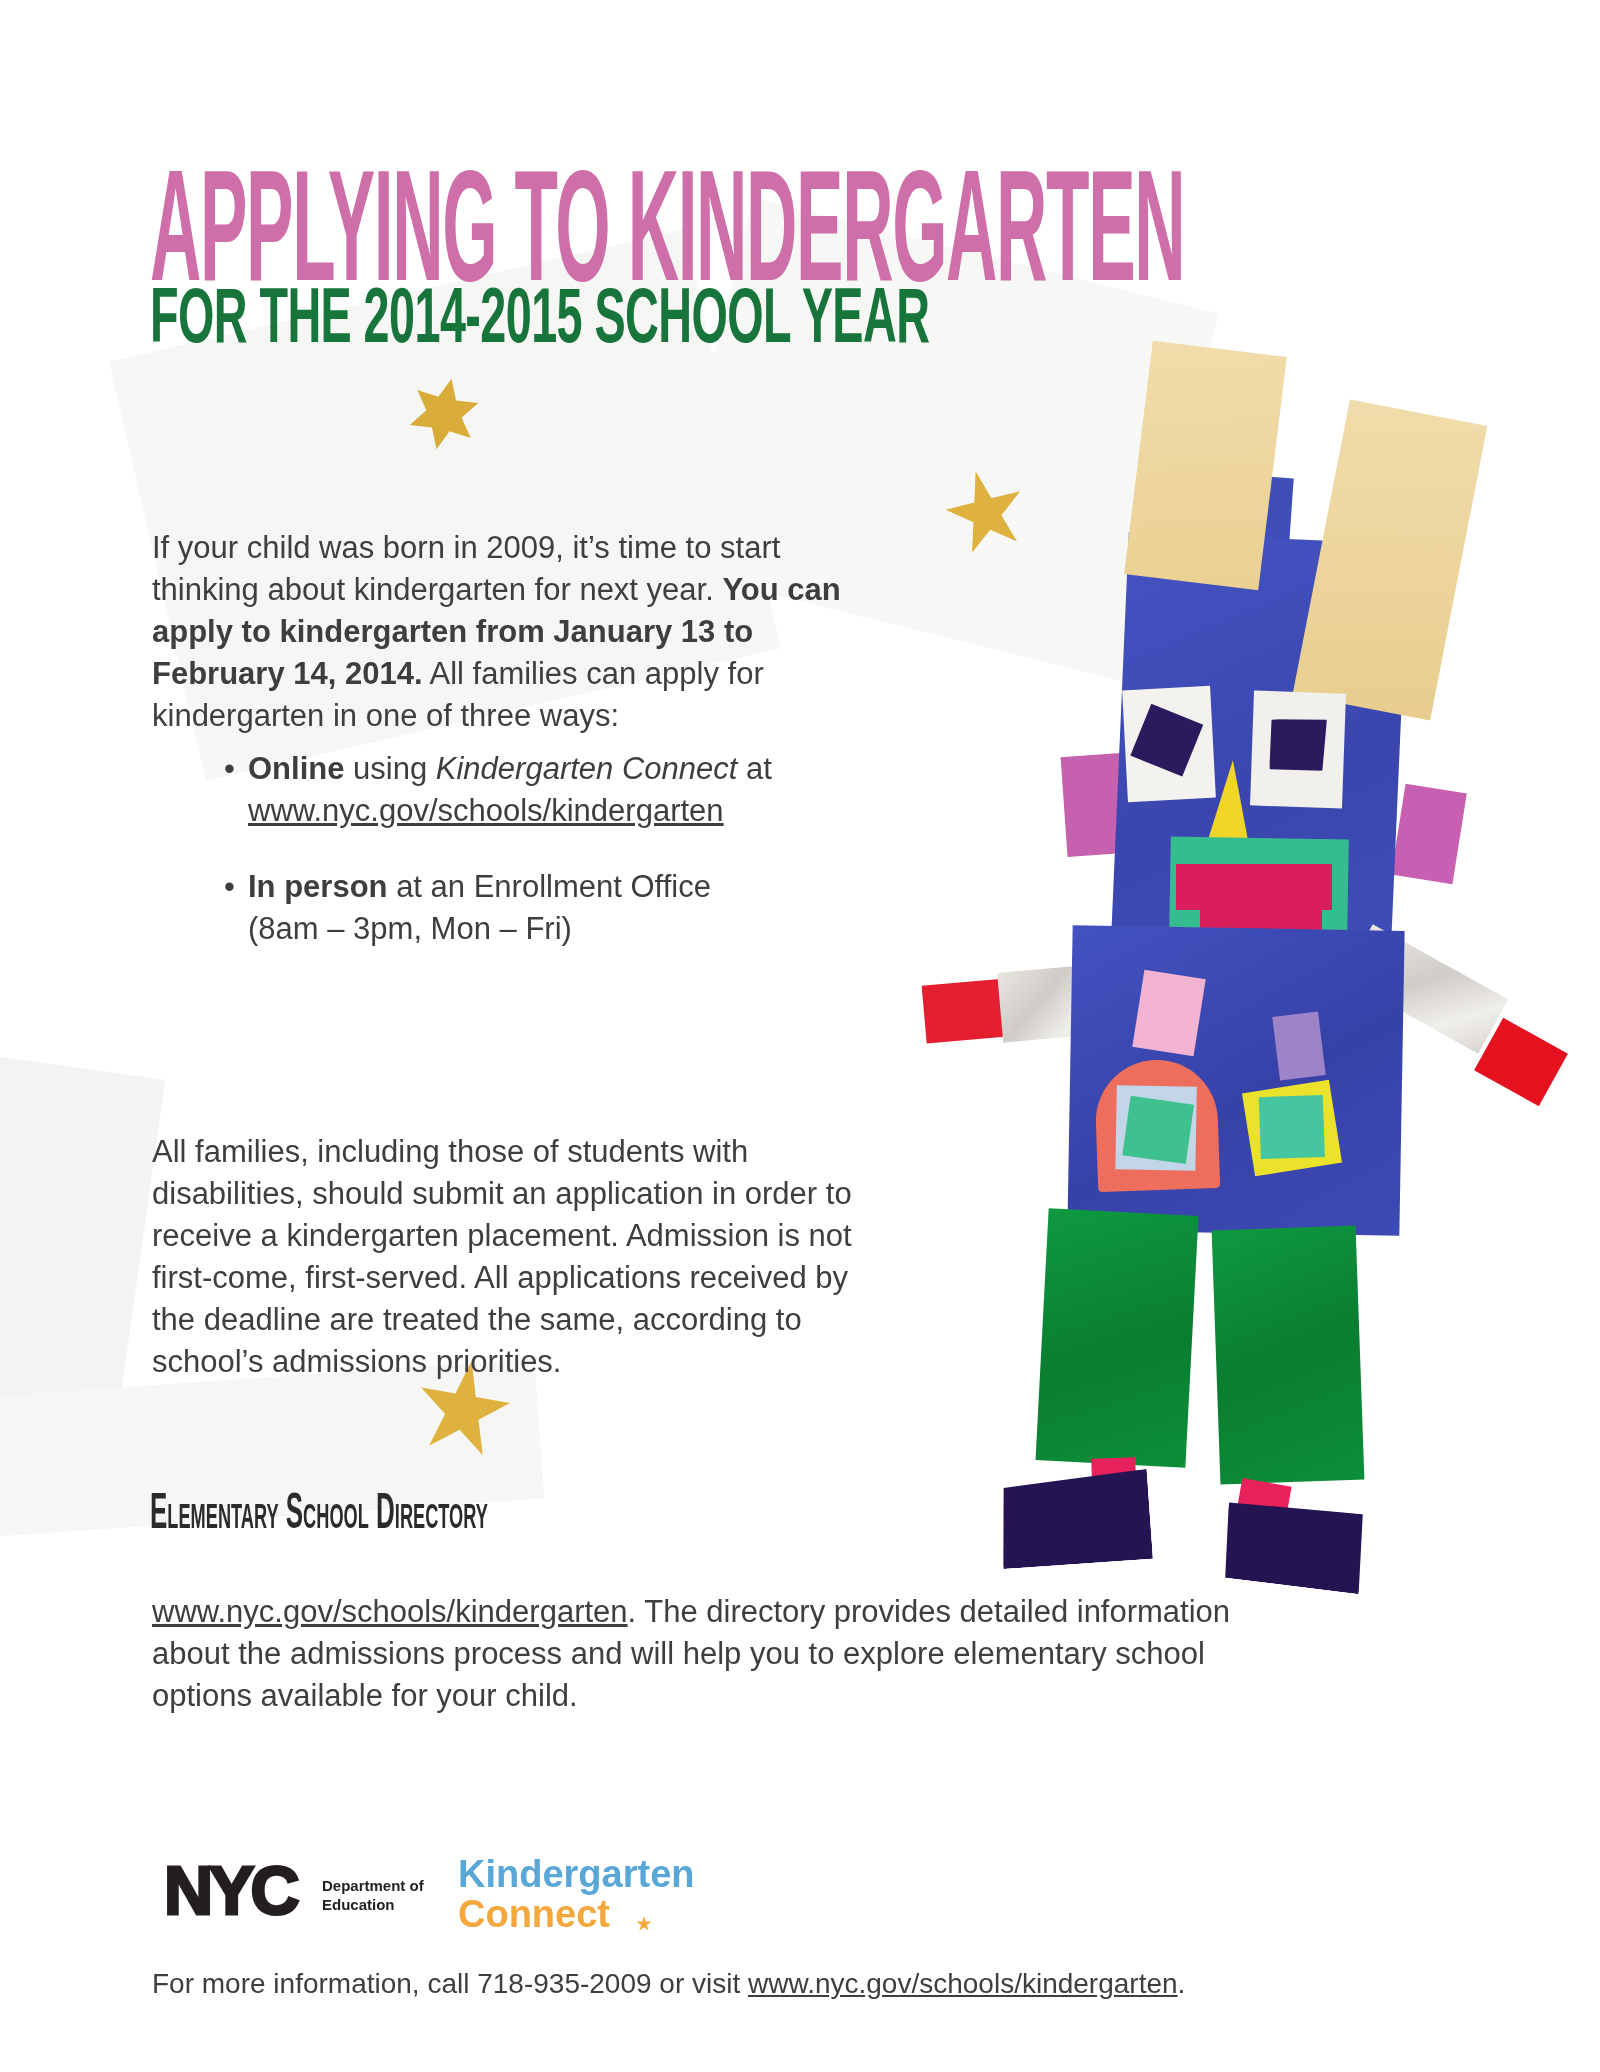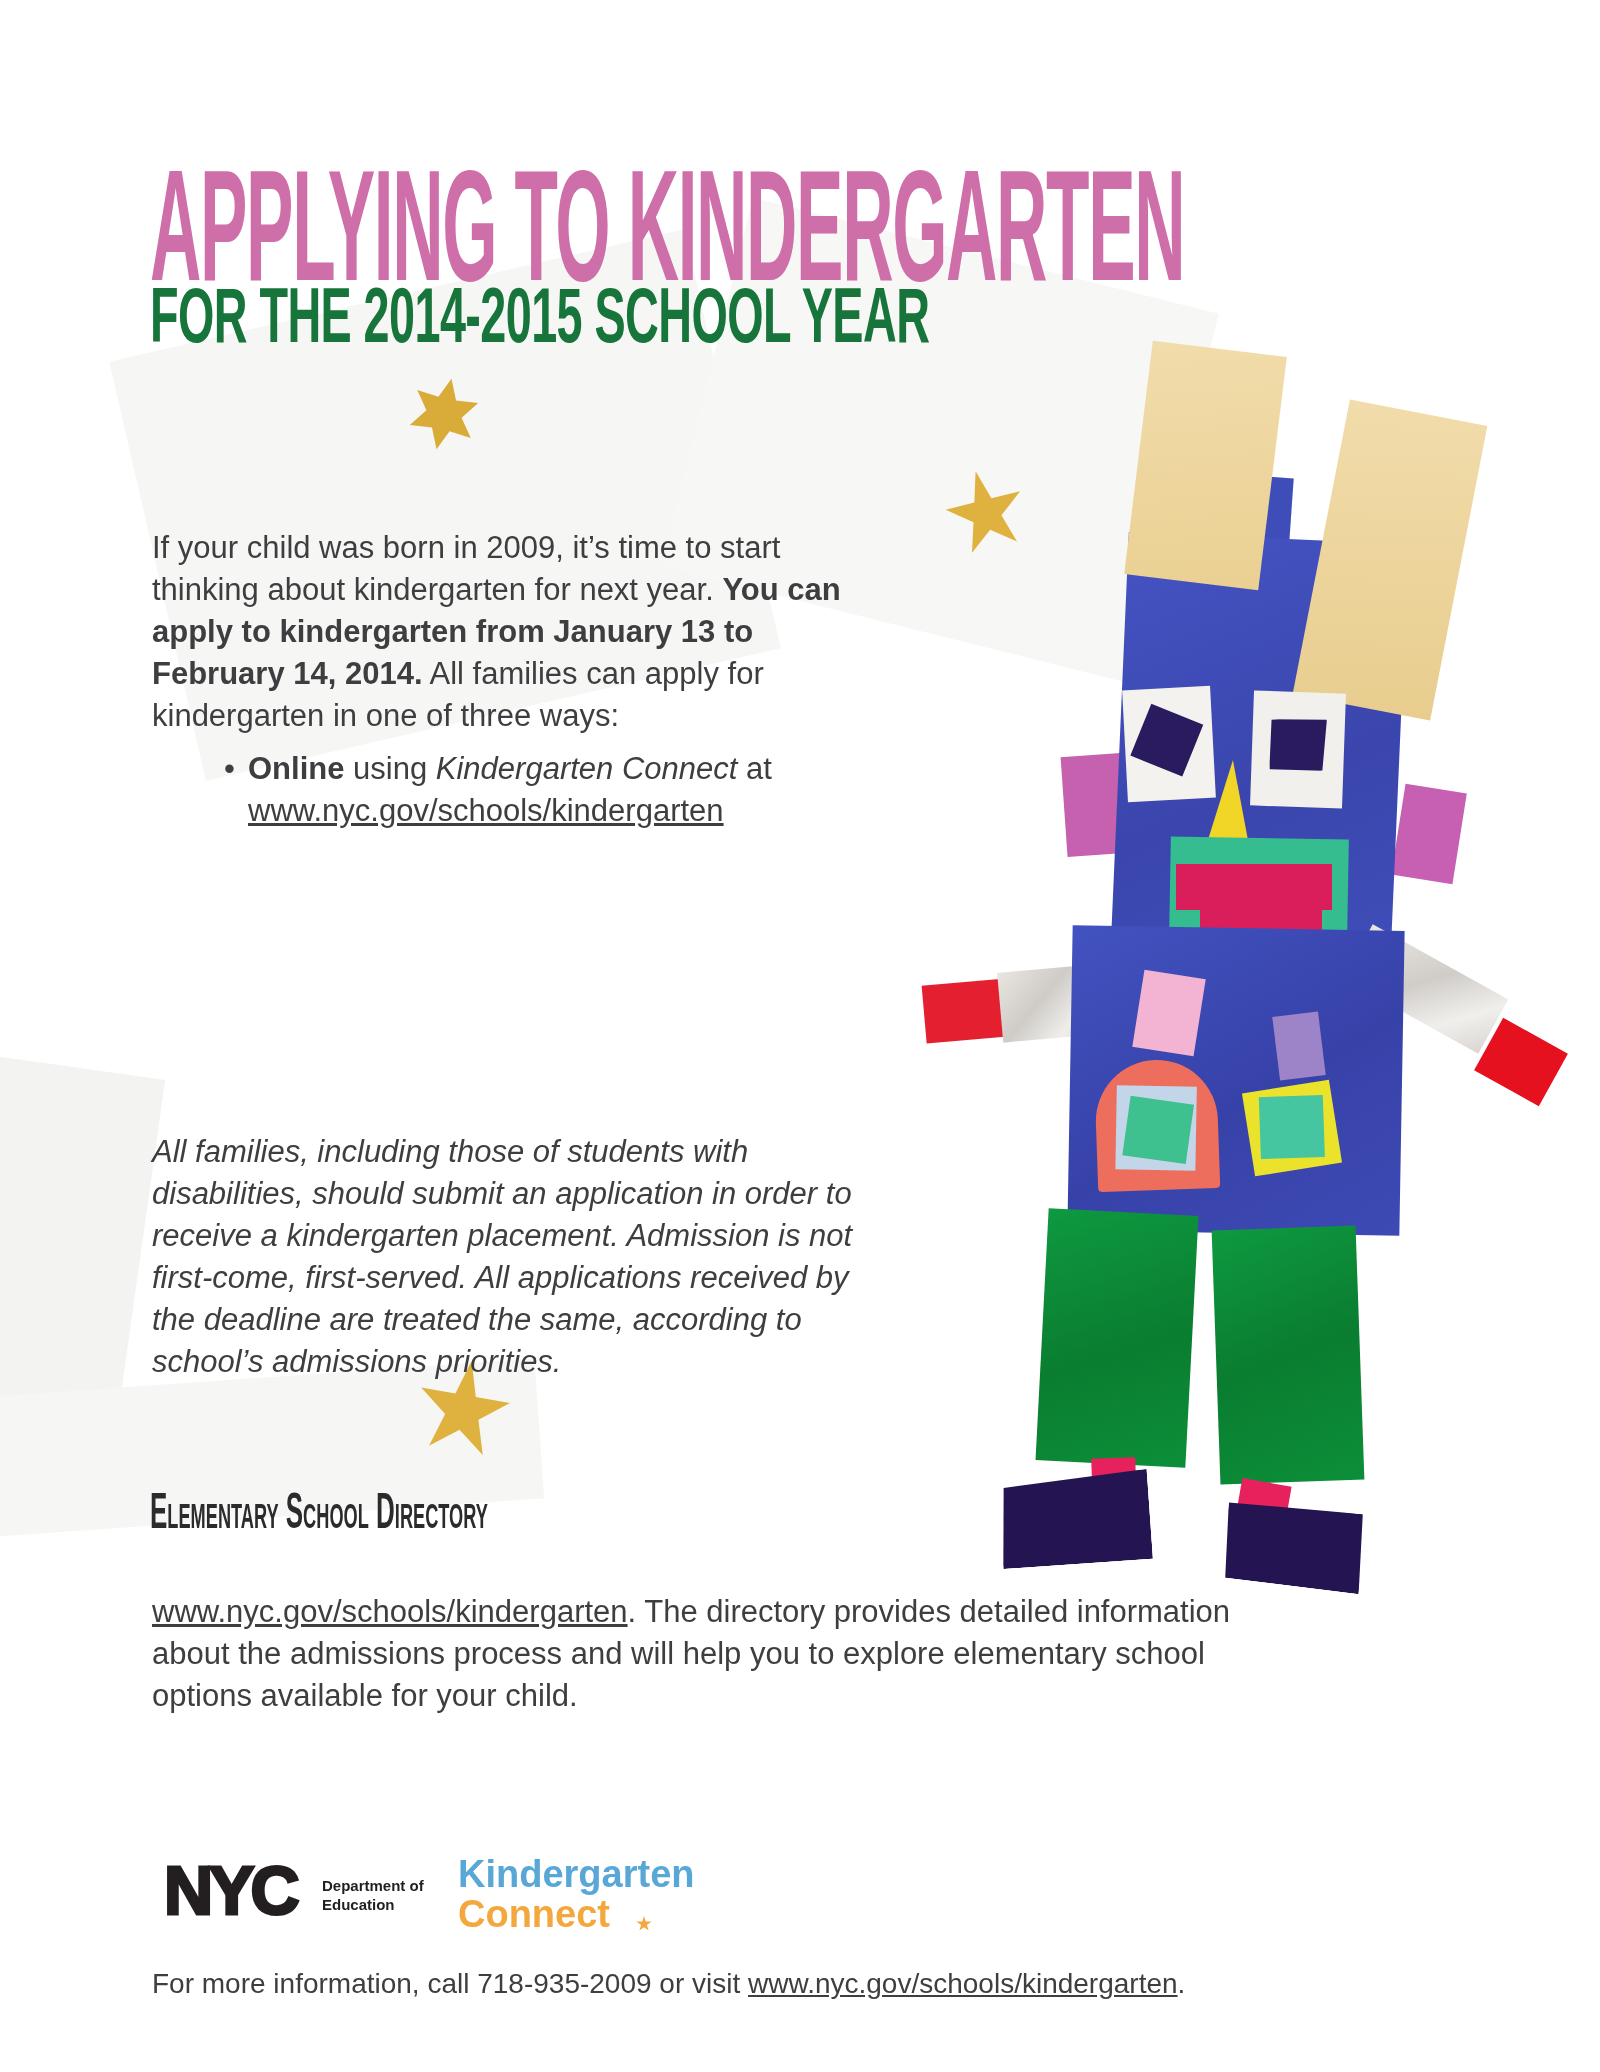--- a/index.html
+++ b/index.html
@@ -18,21 +18,21 @@
 
   
   .title-main{left:150px;top:146px;font-size:158px;line-height:1;font-weight:bold;color:#cf6fa9;
     white-space:nowrap;letter-spacing:-3px;transform:scaleX(.45);transform-origin:0 0;}
   .title-sub{left:150px;top:276px;font-size:78px;line-height:1;font-weight:bold;color:#17753c;
     white-space:nowrap;letter-spacing:-1px;transform:scaleX(.60);transform-origin:0 0;}
 
   
   .para{font-size:31px;line-height:42px;white-space:pre-line;color:#3e3e41;}
   .intro{left:152px;top:496px;width:900px;}
-  .para2{left:152px;top:1100px;width:900px;font-style:italic;}
+  .para2{left:152px;top:1100px;width:900px;}
   .b{font-weight:bold;}
   .i{font-style:italic;}
   a.lnk{color:#3e3e41;}
 
   ul.ways{left:248px;top:748px;margin:0;padding:0;list-style:none;}
   ul.ways li{position:relative;font-size:31px;line-height:42px;margin-bottom:34px;}
   ul.ways li::before{content:"•";position:absolute;left:-24px;top:0;font-size:31px;color:#3e3e41;}
 
   .dir-head{left:150px;top:1486px;font-size:50px;line-height:1;font-weight:bold;color:#2b2b2e;
     font-variant:small-caps;white-space:nowrap;letter-spacing:0px;transform:scaleX(.52);transform-origin:0 0;}
@@ -110,20 +110,21 @@
   <div class="abs star5 star3"></div>
 
   <p class="abs para intro z2"><span>If your child was born in 2009, it’s time to start
 thinking about kindergarten for next year. </span><span class="b">You can
 apply to kindergarten from January 13 to
 February 14, 2014.</span><span> All families can apply for
 kindergarten in one of three ways:</span></p>
 
   <ul class="abs ways z2">
     <li><span class="b">Online</span><span> using </span><span class="i">Kindergarten Connect</span><span> at</span><br><a class="lnk" href="#">www.nyc.gov/schools/kindergarten</a></li>
+    <li><span class="b">In person</span><span> at an Enrollment Office</span><br><span>(8am – 3pm, Mon – Fri)</span></li>
   </ul>
 
   <p class="abs para para2 z2">All families, including those of students with
 disabilities, should submit an application in order to
 receive a kindergarten placement. Admission is not
 first-come, first-served. All applications received by
 the deadline are treated the same, according to
 school’s admissions priorities.</p>
 
   <div class="abs dir-head z2">Elementary School Directory</div>

